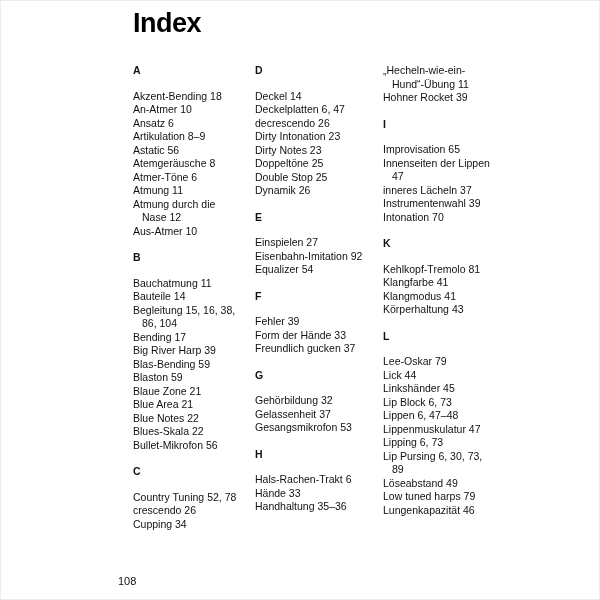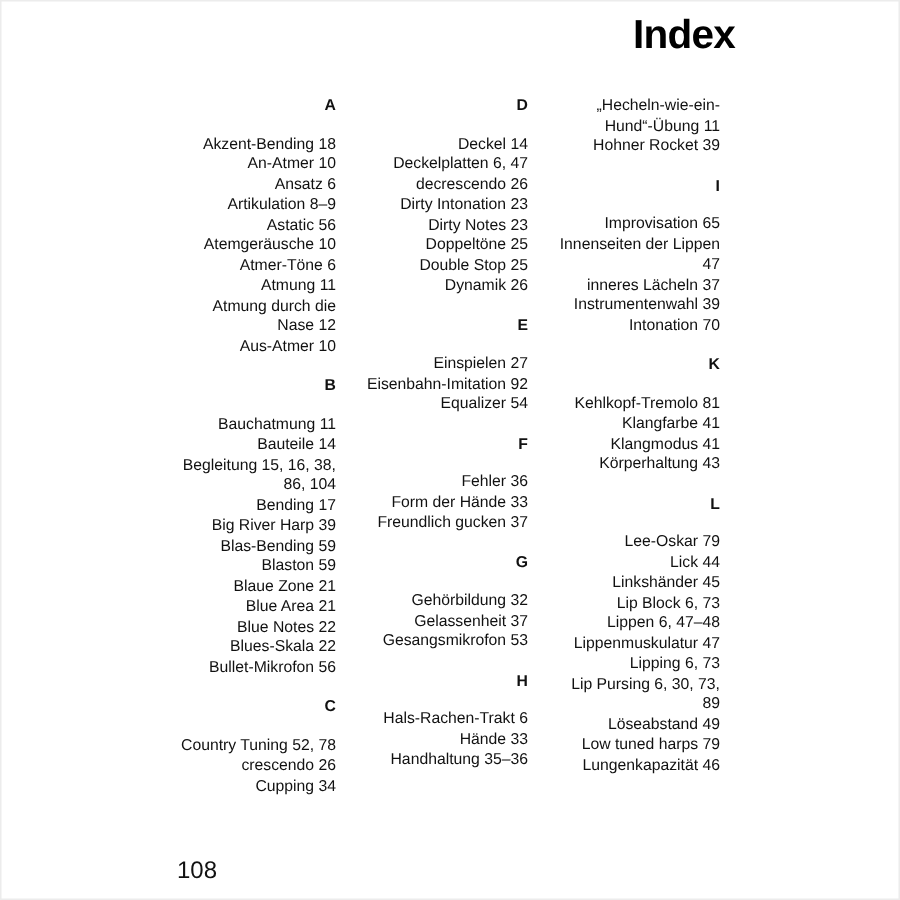--- a/index.html
+++ b/index.html
@@ -11,24 +11,23 @@
     height: 600px;
     background: #ffffff;
     position: relative;
     overflow: hidden;
     font-family: "Liberation Sans", sans-serif;
     color: #111111;
     box-shadow: inset 0 0 0 1px #ececec;
   }
   .page-inner {
     position: absolute;
-    left: 118px;
+    left: 133px;
     top: 8px;
     width: 372px;
-    text-align: right;
   }
   .title {
     font-size: 27px;
     font-weight: bold;
     letter-spacing: -0.5px;
     color: #000000;
     margin: 0 0 26px 0;
     line-height: 30px;
   }
   .columns {
@@ -53,40 +52,40 @@
   .entry {
     font-size: 10.5px;
     line-height: 13.5px;
     padding-left: 9px;
     text-indent: -9px;
   }
   .page-number {
     position: absolute;
     left: 118px;
     top: 574px;
-    font-size: 16px;
+    font-size: 11px;
     line-height: 14px;
     color: #111111;
   }
 </style>
 </head>
 <body>
 
 <div class="page-inner">
   <h1 class="title">Index</h1>
   <div class="columns" id="index-columns">
       <div class="col col-1">
         <div class="section">
           <div class="letter">A</div>
           <div class="entry">Akzent-Bending 18</div>
           <div class="entry">An-Atmer 10</div>
           <div class="entry">Ansatz 6</div>
           <div class="entry">Artikulation 8–9</div>
           <div class="entry">Astatic 56</div>
-          <div class="entry">Atemgeräusche 10</div>
+          <div class="entry">Atemgeräusche 8</div>
           <div class="entry">Atmer-Töne 6</div>
           <div class="entry">Atmung 11</div>
           <div class="entry">Atmung durch die Nase 12</div>
           <div class="entry">Aus-Atmer 10</div>
         </div>
         <div class="section">
           <div class="letter">B</div>
           <div class="entry">Bauchatmung 11</div>
           <div class="entry">Bauteile 14</div>
           <div class="entry">Begleitung 15, 16, 38, 86, 104</div>
@@ -120,21 +119,21 @@
           <div class="entry">Dynamik 26</div>
         </div>
         <div class="section">
           <div class="letter">E</div>
           <div class="entry">Einspielen 27</div>
           <div class="entry">Eisenbahn-Imitation 92</div>
           <div class="entry">Equalizer 54</div>
         </div>
         <div class="section">
           <div class="letter">F</div>
-          <div class="entry">Fehler 36</div>
+          <div class="entry">Fehler 39</div>
           <div class="entry">Form der Hände 33</div>
           <div class="entry">Freundlich gucken 37</div>
         </div>
         <div class="section">
           <div class="letter">G</div>
           <div class="entry">Gehörbildung 32</div>
           <div class="entry">Gelassenheit 37</div>
           <div class="entry">Gesangsmikrofon 53</div>
         </div>
         <div class="section">

